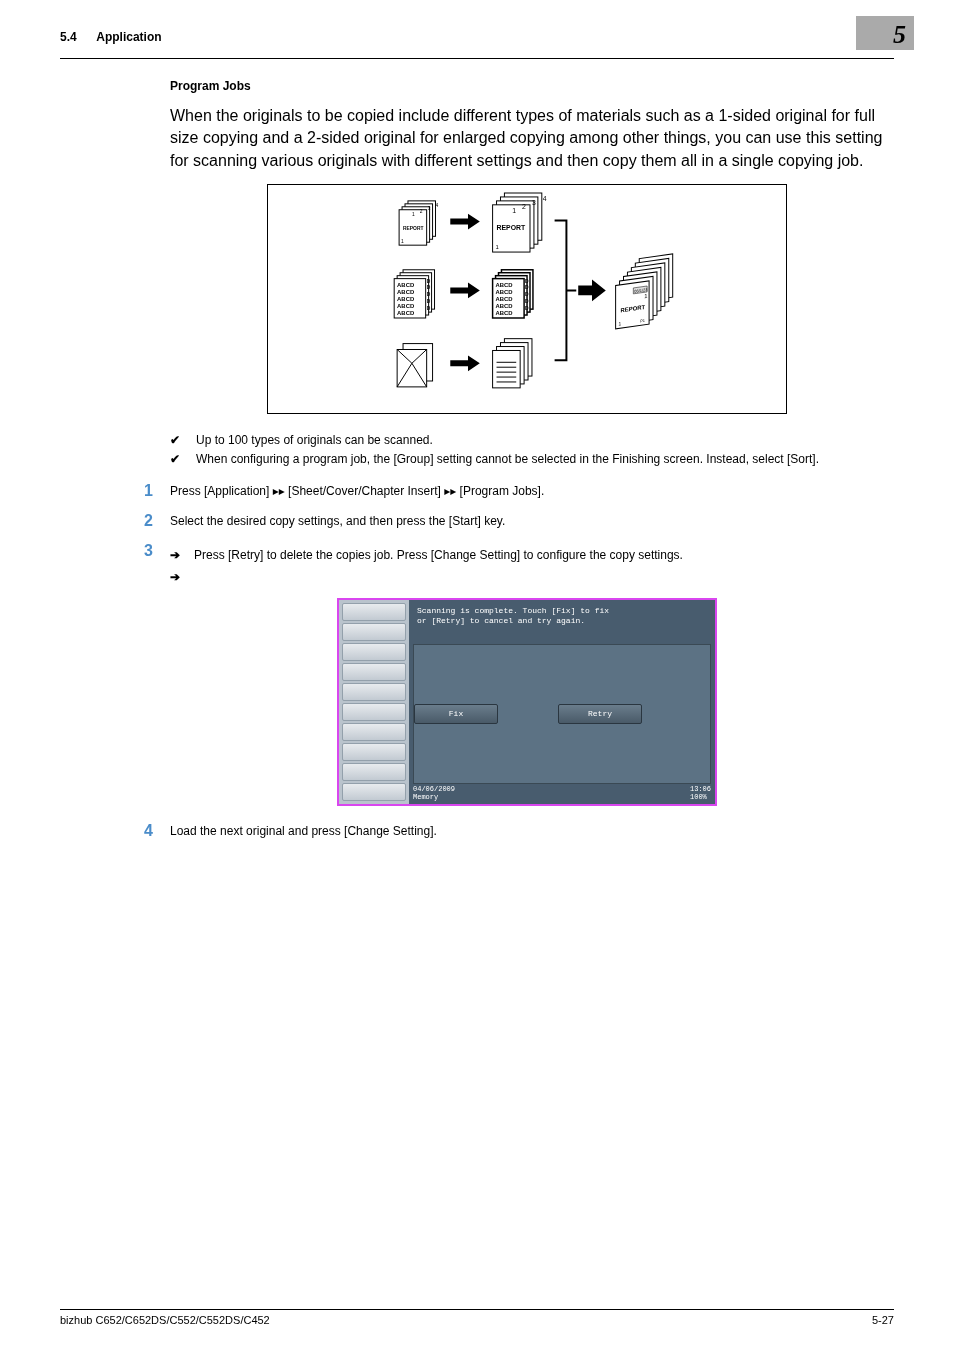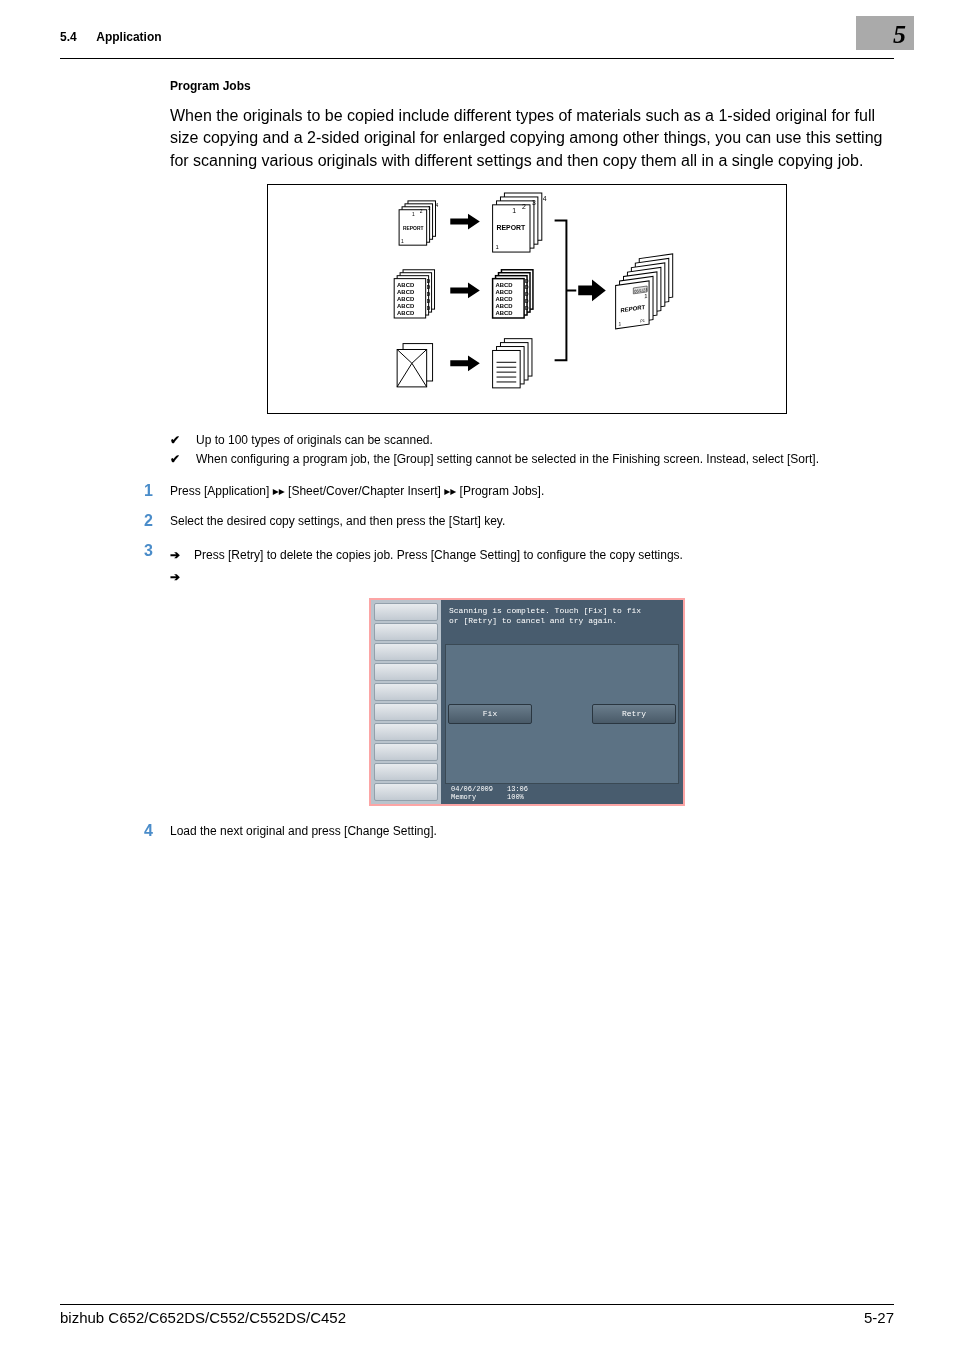--- a/index.html
+++ b/index.html
@@ -95,22 +95,22 @@
   .sub-arrow-row {
     display: flex;
     align-items: flex-start;
     font-size: 12px;
     line-height: 1.5;
     margin-top: 4px;
   }
   .sub-arrow { width: 24px; flex-shrink: 0; font-weight: bold; }
   .screenshot {
     margin: 12px auto 0 auto;
-    width: 316px;
-    border: 2px solid #fca5a5;
+    width: 380px;
+    border: 2px solid #d946ef;
     display: flex;
     background: #485c6e;
   }
   .screenshot-sidebar {
     width: 70px;
     background: #b9c3cc;
     display: flex;
     flex-direction: column;
     gap: 2px;
     padding: 3px;
@@ -134,58 +134,59 @@
     line-height: 1.3;
     height: 44px;
   }
   .shot-body {
     flex: 1;
     background: #5c7284;
     border: 1px solid #3a4954;
     margin: 0 4px;
     display: flex;
     align-items: center;
-    justify-content: center;
+    justify-content: flex-start;
     gap: 60px;
     height: 155px;
   }
   .shot-btn {
     width: 84px;
     height: 20px;
     background: linear-gradient(#6a7d8c, #495a68);
     border: 1px solid #2a3640;
     border-radius: 2px;
     color: #fff;
     font-family: 'Courier New', monospace;
     font-size: 8px;
     text-align: center;
     line-height: 18px;
   }
   .shot-footer {
     height: 20px;
     background: #485c6e;
-    padding: 2px 10px;
+    padding: 2px 4px;
     font-family: 'Courier New', monospace;
     font-size: 7px;
     color: #fff;
     display: flex;
     gap: 14px;
     align-items: center;
+    justify-content: space-between;
   }
   .shot-footer > div { line-height: 1.1; }
   .page-footer {
     position: absolute;
     bottom: 24px;
     left: 60px;
     right: 60px;
     border-top: 1px solid #000;
     padding-top: 4px;
     display: flex;
     justify-content: space-between;
-    font-size: 15px;
+    font-size: 11px;
   }
 </style>
 </head>
 <body>
 
 <div class="page">
   <div class="header">
     <div class="header-left">
       <span>5.4</span>
       &nbsp;&nbsp;&nbsp;&nbsp;

